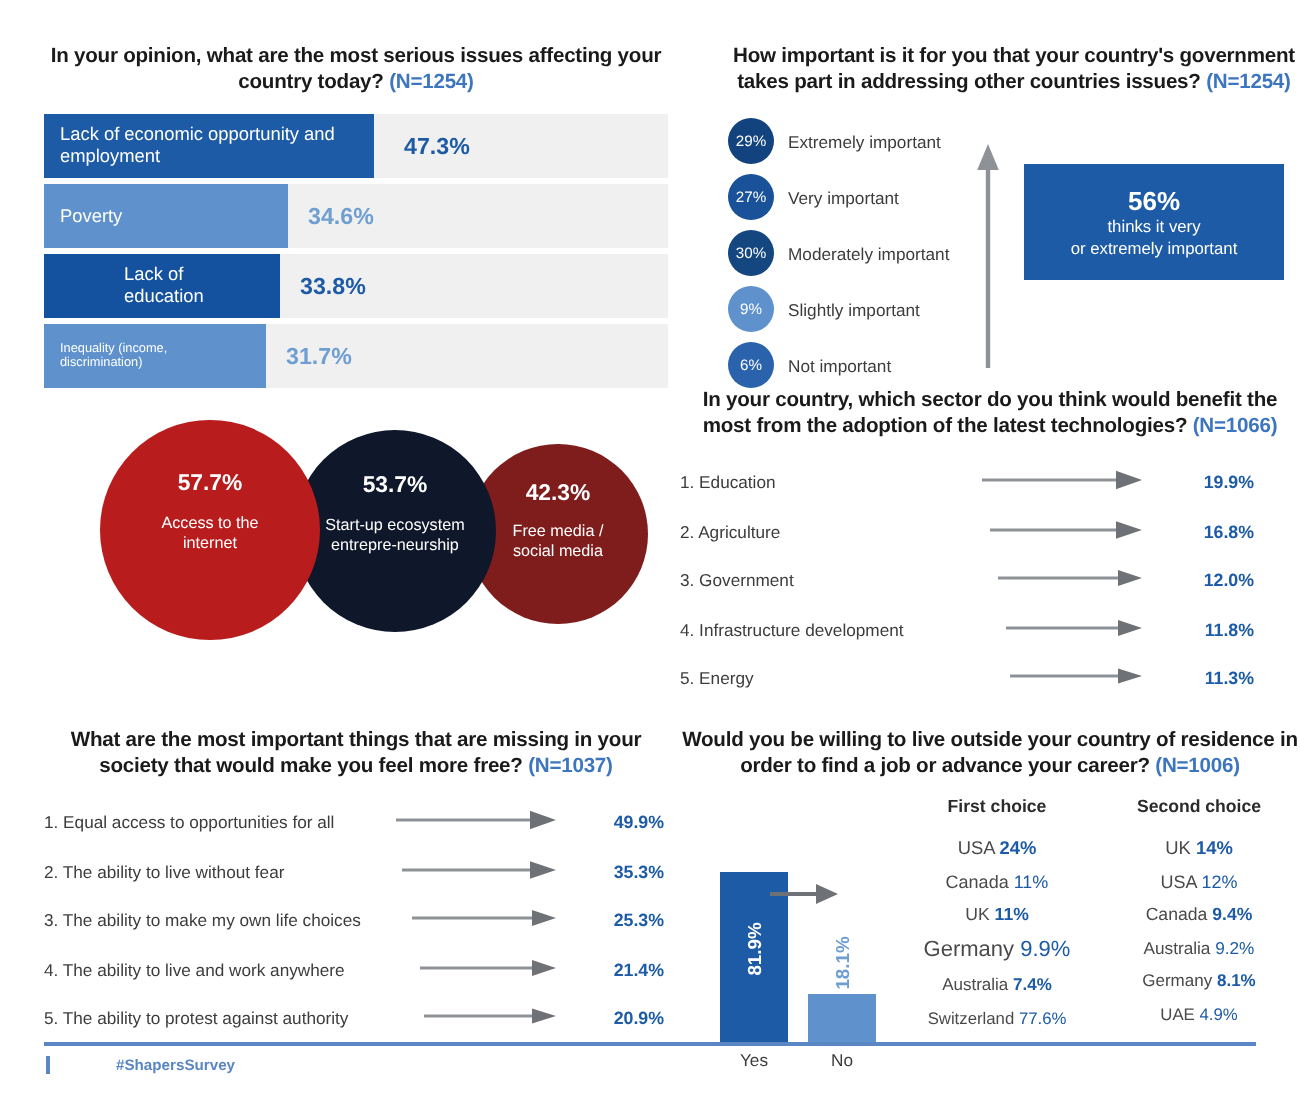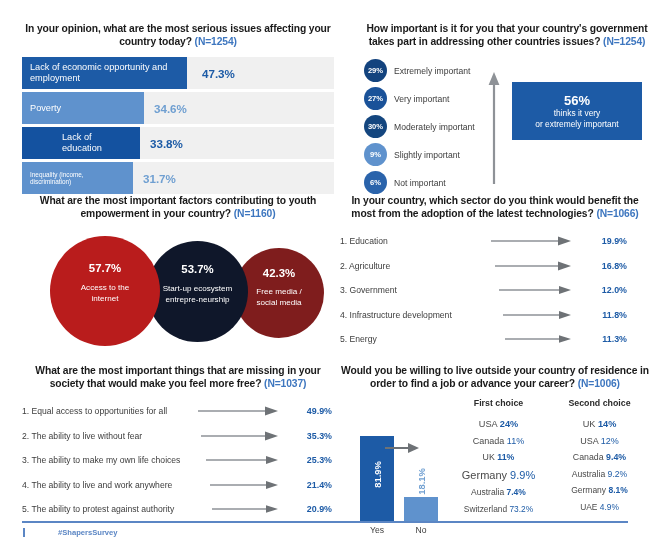--- a/index.html
+++ b/index.html
@@ -41,21 +41,21 @@
     position:absolute;font-size:11.6px;font-weight:bold;
   }
 
   
   #p2{left:364px;top:22px;width:286px;}
   .clist{margin-top:10px;position:relative;}
   .crow{display:flex;align-items:center;height:24.5px;margin-bottom:3.5px;}
   .cbadge{
     width:23px;height:23px;border-radius:50%;
     display:flex;align-items:center;justify-content:center;
-    color:#ffffff;font-size:7.6px;font-weight:bold;flex:0 0 auto;
+    color:#ffffff;font-size:7.6px;font-weight:normal;flex:0 0 auto;
   }
   .ctext{margin-left:7px;font-size:8.6px;color:#3c3c3c;}
   .up-arrow{position:absolute;left:123px;top:14px;}
   .callout{
     position:absolute;left:148px;top:24px;
     width:130px;height:58px;background:#1d5ba6;
     display:flex;flex-direction:column;align-items:center;justify-content:center;
     color:#ffffff;text-align:center;
   }
   .callout .big{font-size:13px;font-weight:bold;line-height:15px;}
@@ -202,24 +202,20 @@
 
       <div class="callout">
         <div class="big">56%</div>
         <div class="sub">thinks it very</div>
         <div class="sub">or extremely important</div>
       </div>
     </div>
   </div>
 
   <div class="panel" id="p3">
-    <div class="q-title">
-      <span>What are the most important factors contributing to youth empowerment in your country?</span>
-      <span class="q-n">(N=1160)</span>
-    </div>
 
     <div class="venn">
       <div class="vc" style="left:28px;top:4px;width:110px;height:110px;background:#b91c1c;padding-top:26px;box-sizing:border-box;z-index:3;">
         <div class="pct">57.7%</div>
         <div class="lbl" style="margin-top:9px;">Access to the</div>
         <div class="lbl">internet</div>
       </div>
 
       <div class="vc" style="left:125px;top:9px;width:101px;height:101px;background:#0f172a;padding-top:22px;box-sizing:border-box;z-index:2;">
         <div class="pct">53.7%</div>
@@ -414,21 +410,21 @@
           <div class="choice-item" style="font-size:11px;">
             <span>Germany</span>
             <span class="cpct">9.9%</span>
           </div>
           <div class="choice-item" style="font-size:8.5px;">
             <span>Australia</span>
             <span class="cpct" style="font-weight:bold;">7.4%</span>
           </div>
           <div class="choice-item" style="font-size:8.4px;">
             <span>Switzerland</span>
-            <span class="cpct">73.2%</span>
+            <span class="cpct">77.6%</span>
           </div>
         </div>
 
         <div class="choice-col">
           <div class="choice-head">Second choice</div>
           <div class="choice-item" style="font-size:9.2px;">
             <span>UK</span>
             <span class="cpct" style="font-weight:bold;">14%</span>
           </div>
           <div class="choice-item" style="font-size:9px;">

